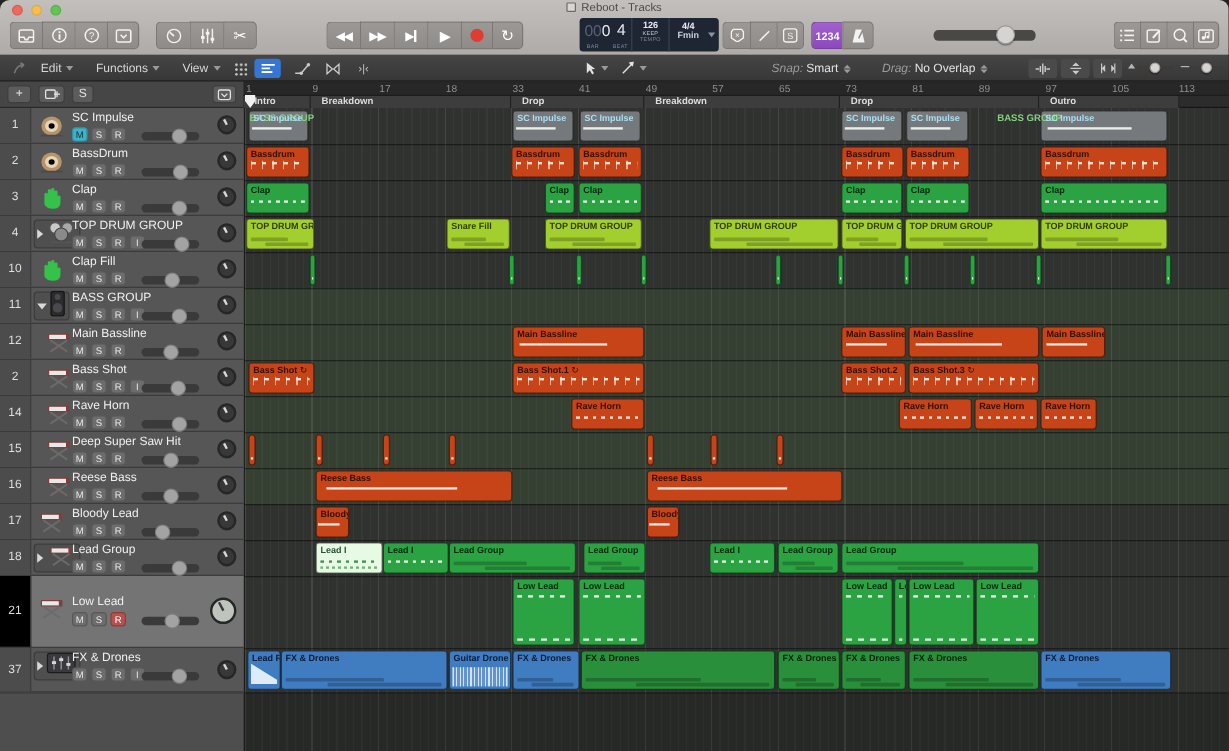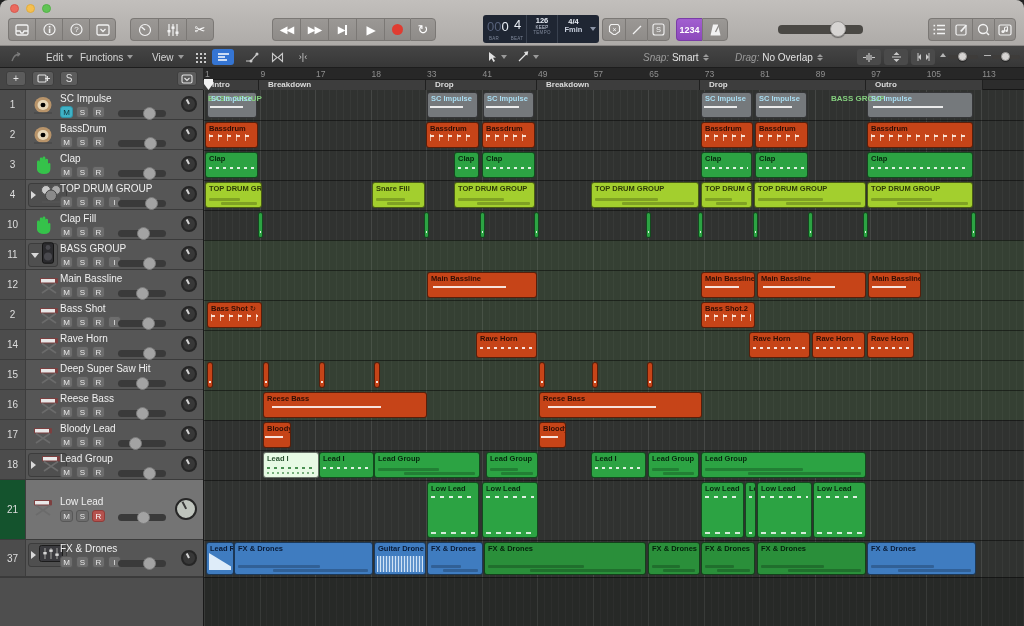--- a/index.html
+++ b/index.html
@@ -52,21 +52,21 @@
   .cb-val{color:#e2e2e2;}
   .gridicon{width:11px;height:11px;background-image:radial-gradient(#c9c9c9 1px,transparent 1.2px);background-size:4px 4px;background-position:0 0;}
 
   
   .hdr-strip{position:absolute;left:0;top:68px;width:203px;height:22px;background:#464646;border-bottom:1px solid #2a2a2a;}
   .hs-btn{position:absolute;top:3px;height:15px;background:#5c5c5c;border:1px solid #3e3e3e;border-radius:3px;color:#e3e3e3;font-size:10px;display:flex;align-items:center;justify-content:center;}
   .panel{position:absolute;left:0;top:90px;width:203px;height:487px;background:#4a4a4a;}
   .trk{position:absolute;left:0;width:203px;border-bottom:1px solid #3b3b3b;background:#565656;}
   .trk.sel{background:#747474;}
   .trk-num{position:absolute;left:0;top:0;bottom:0;width:26px;background:#4c4c4c;border-right:1px solid #3d3d3d;color:#dedede;font-size:10px;display:flex;align-items:center;justify-content:center;}
-  .trk.sel .trk-num{background:#14532d;}
+  .trk.sel .trk-num{background:#000000;}
   .trk-icon{position:absolute;left:30px;top:4px;width:26px;height:22px;display:flex;align-items:center;justify-content:center;}
   .grp-box{position:absolute;left:28px;top:3px;height:24px;display:flex;align-items:center;border:1px solid #3c3c3c;background:#4f4f4f;border-radius:3px;padding:0 2px;}
   .disc{width:0;height:0;margin-right:2px;}
   .disc.right{border-top:4px solid transparent;border-bottom:4px solid transparent;border-left:5px solid #d9d9d9;}
   .disc.down{border-left:4px solid transparent;border-right:4px solid transparent;border-top:5px solid #d9d9d9;}
   .trk-name{position:absolute;left:60px;top:3px;font-size:10px;color:#efefef;white-space:nowrap;}
   .trk-btns{position:absolute;left:60px;display:flex;gap:3px;}
   .tbn{width:13px;height:12px;border-radius:3px;background:#6d6d6d;border:1px solid #585858;color:#e8e8e8;font-size:8px;display:flex;align-items:center;justify-content:center;}
   .tbn.mute-on{background:#3fb2c6;color:#103338;border-color:#2f93a5;}
   .tbn.rec-on{background:#b5524e;color:#fff;border-color:#8f3c39;}
@@ -125,20 +125,21 @@
 </style>
 </head>
 <body>
 
 <div id="stage">
 
   <div class="chrome">
     <span class="tl r"></span>
     <span class="tl y"></span>
     <span class="tl g"></span>
+    <div class="win-title"><span class="doc"></span><span>Reboot - Tracks</span></div>
 
     <div class="tb-btn seg-l" style="left:8px;width:27px;">
         <svg width="14" height="12" viewBox="0 0 14 12">
           <rect x="1" y="1" width="12" height="10" rx="1.5" fill="none" stroke="#f2f2f2" stroke-width="1.3"></rect>
           <path d="M1 7 h4 l1 2 h2 l1-2 h4" fill="none" stroke="#f2f2f2" stroke-width="1.3"></path>
         </svg>
       </div>
     <div class="tb-btn seg-m" style="left:35px;width:27px;">
         <svg width="13" height="13" viewBox="0 0 13 13">
           <circle cx="6.5" cy="6.5" r="5.5" fill="none" stroke="#f2f2f2" stroke-width="1.2"></circle>
@@ -280,21 +281,21 @@
         </svg>
       </div>
   </div>
 
   <div class="cbar">
     <div class="cb-btn" style="left:6px;width:20px;opacity:.4;">
         <svg width="12" height="12" viewBox="0 0 12 12">
           <path d="M2 10 Q4 3 10 3 M10 3 l-3 -1.5 M10 3 l-2.5 2.3" stroke="#cfcfcf" stroke-width="1.3" fill="none"></path>
         </svg>
       </div>
-    <div class="menu" style="left:34px;margin-left:12px;">
+    <div class="menu" style="left:34px;">
         <span>Edit</span>
         <span class="chev"></span>
       </div>
     <div class="menu" style="left:80px;">
         <span>Functions</span>
         <span class="chev"></span>
       </div>
     <div class="menu" style="left:152px;">
         <span>View</span>
         <span class="chev"></span>
@@ -518,22 +519,28 @@
       </div>
       <div class="region k-red c-wave" style="left: 553px; top: 182px; width: 109px; height: 26px;">
         <div class="rlabel">Main Bassline</div>
       </div>
       <div class="region k-red c-wave" style="left: 664px; top: 182px; width: 53px; height: 26px;">
         <div class="rlabel">Main Bassline</div>
       </div>
       <div class="region k-red c-ticks" style="left: 3px; top: 212px; width: 55px; height: 26px;">
         <div class="rlabel">Bass Shot<span class="rbadge">↻</span></div>
       </div>
+      <div class="region k-red c-ticks" style="left: 223px; top: 212px; width: 110px; height: 26px;">
+        <div class="rlabel">Bass Shot.1<span class="rbadge">↻</span></div>
+      </div>
       <div class="region k-red c-ticks" style="left: 497px; top: 212px; width: 54px; height: 26px;">
         <div class="rlabel">Bass Shot.2</div>
+      </div>
+      <div class="region k-red c-ticks" style="left: 553px; top: 212px; width: 109px; height: 26px;">
+        <div class="rlabel">Bass Shot.3<span class="rbadge">↻</span></div>
       </div>
       <div class="region k-red c-dots" style="left: 272px; top: 242px; width: 61px; height: 26px;">
         <div class="rlabel">Rave Horn</div>
       </div>
       <div class="region k-red c-dots" style="left: 545px; top: 242px; width: 61px; height: 26px;">
         <div class="rlabel">Rave Horn</div>
       </div>
       <div class="region k-red c-dots" style="left: 608px; top: 242px; width: 53px; height: 26px;">
         <div class="rlabel">Rave Horn</div>
       </div>

